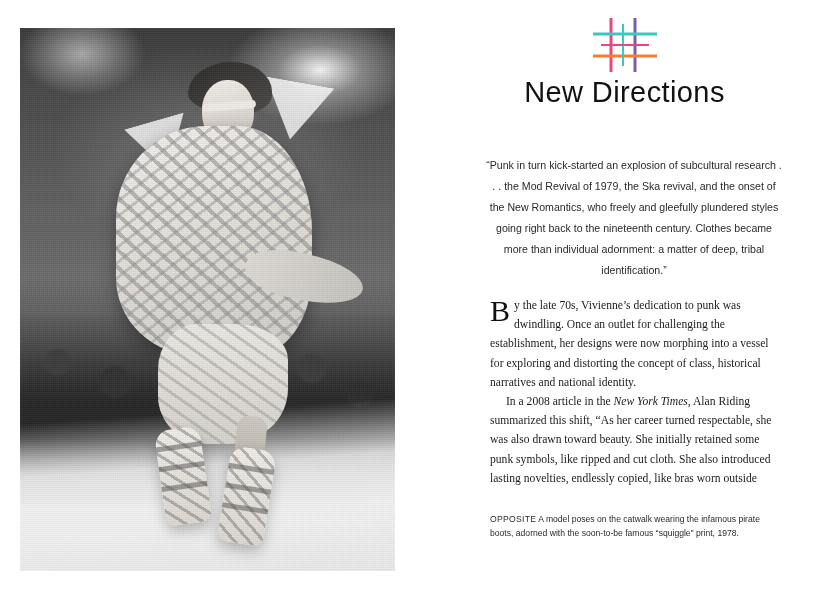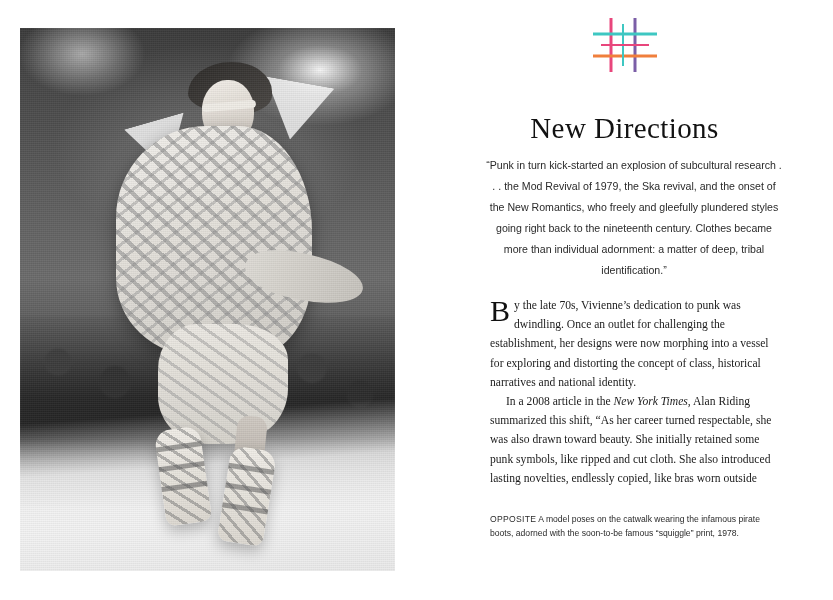--- a/index.html
+++ b/index.html
@@ -203,25 +203,24 @@
     transform: translateX(-50%);
     width: 72px;
     height: 62px;
   }
   .chapter-title {
     position: absolute;
     left: 0;
     right: 0;
     top: 76px;
     text-align: center;
-    font-family: Liberation Serif, serif;
+    font-family: Liberation Sans, sans-serif;
     font-size: 29px;
     letter-spacing: 0.4px;
     color: #121212;
-    margin-top: 36px;
   }
   .pull-quote {
     position: absolute;
     left: 68px;
     width: 300px;
     top: 155px;
     text-align: center;
     font-family: "Liberation Sans", sans-serif;
     font-size: 10.6px;
     line-height: 21px;

